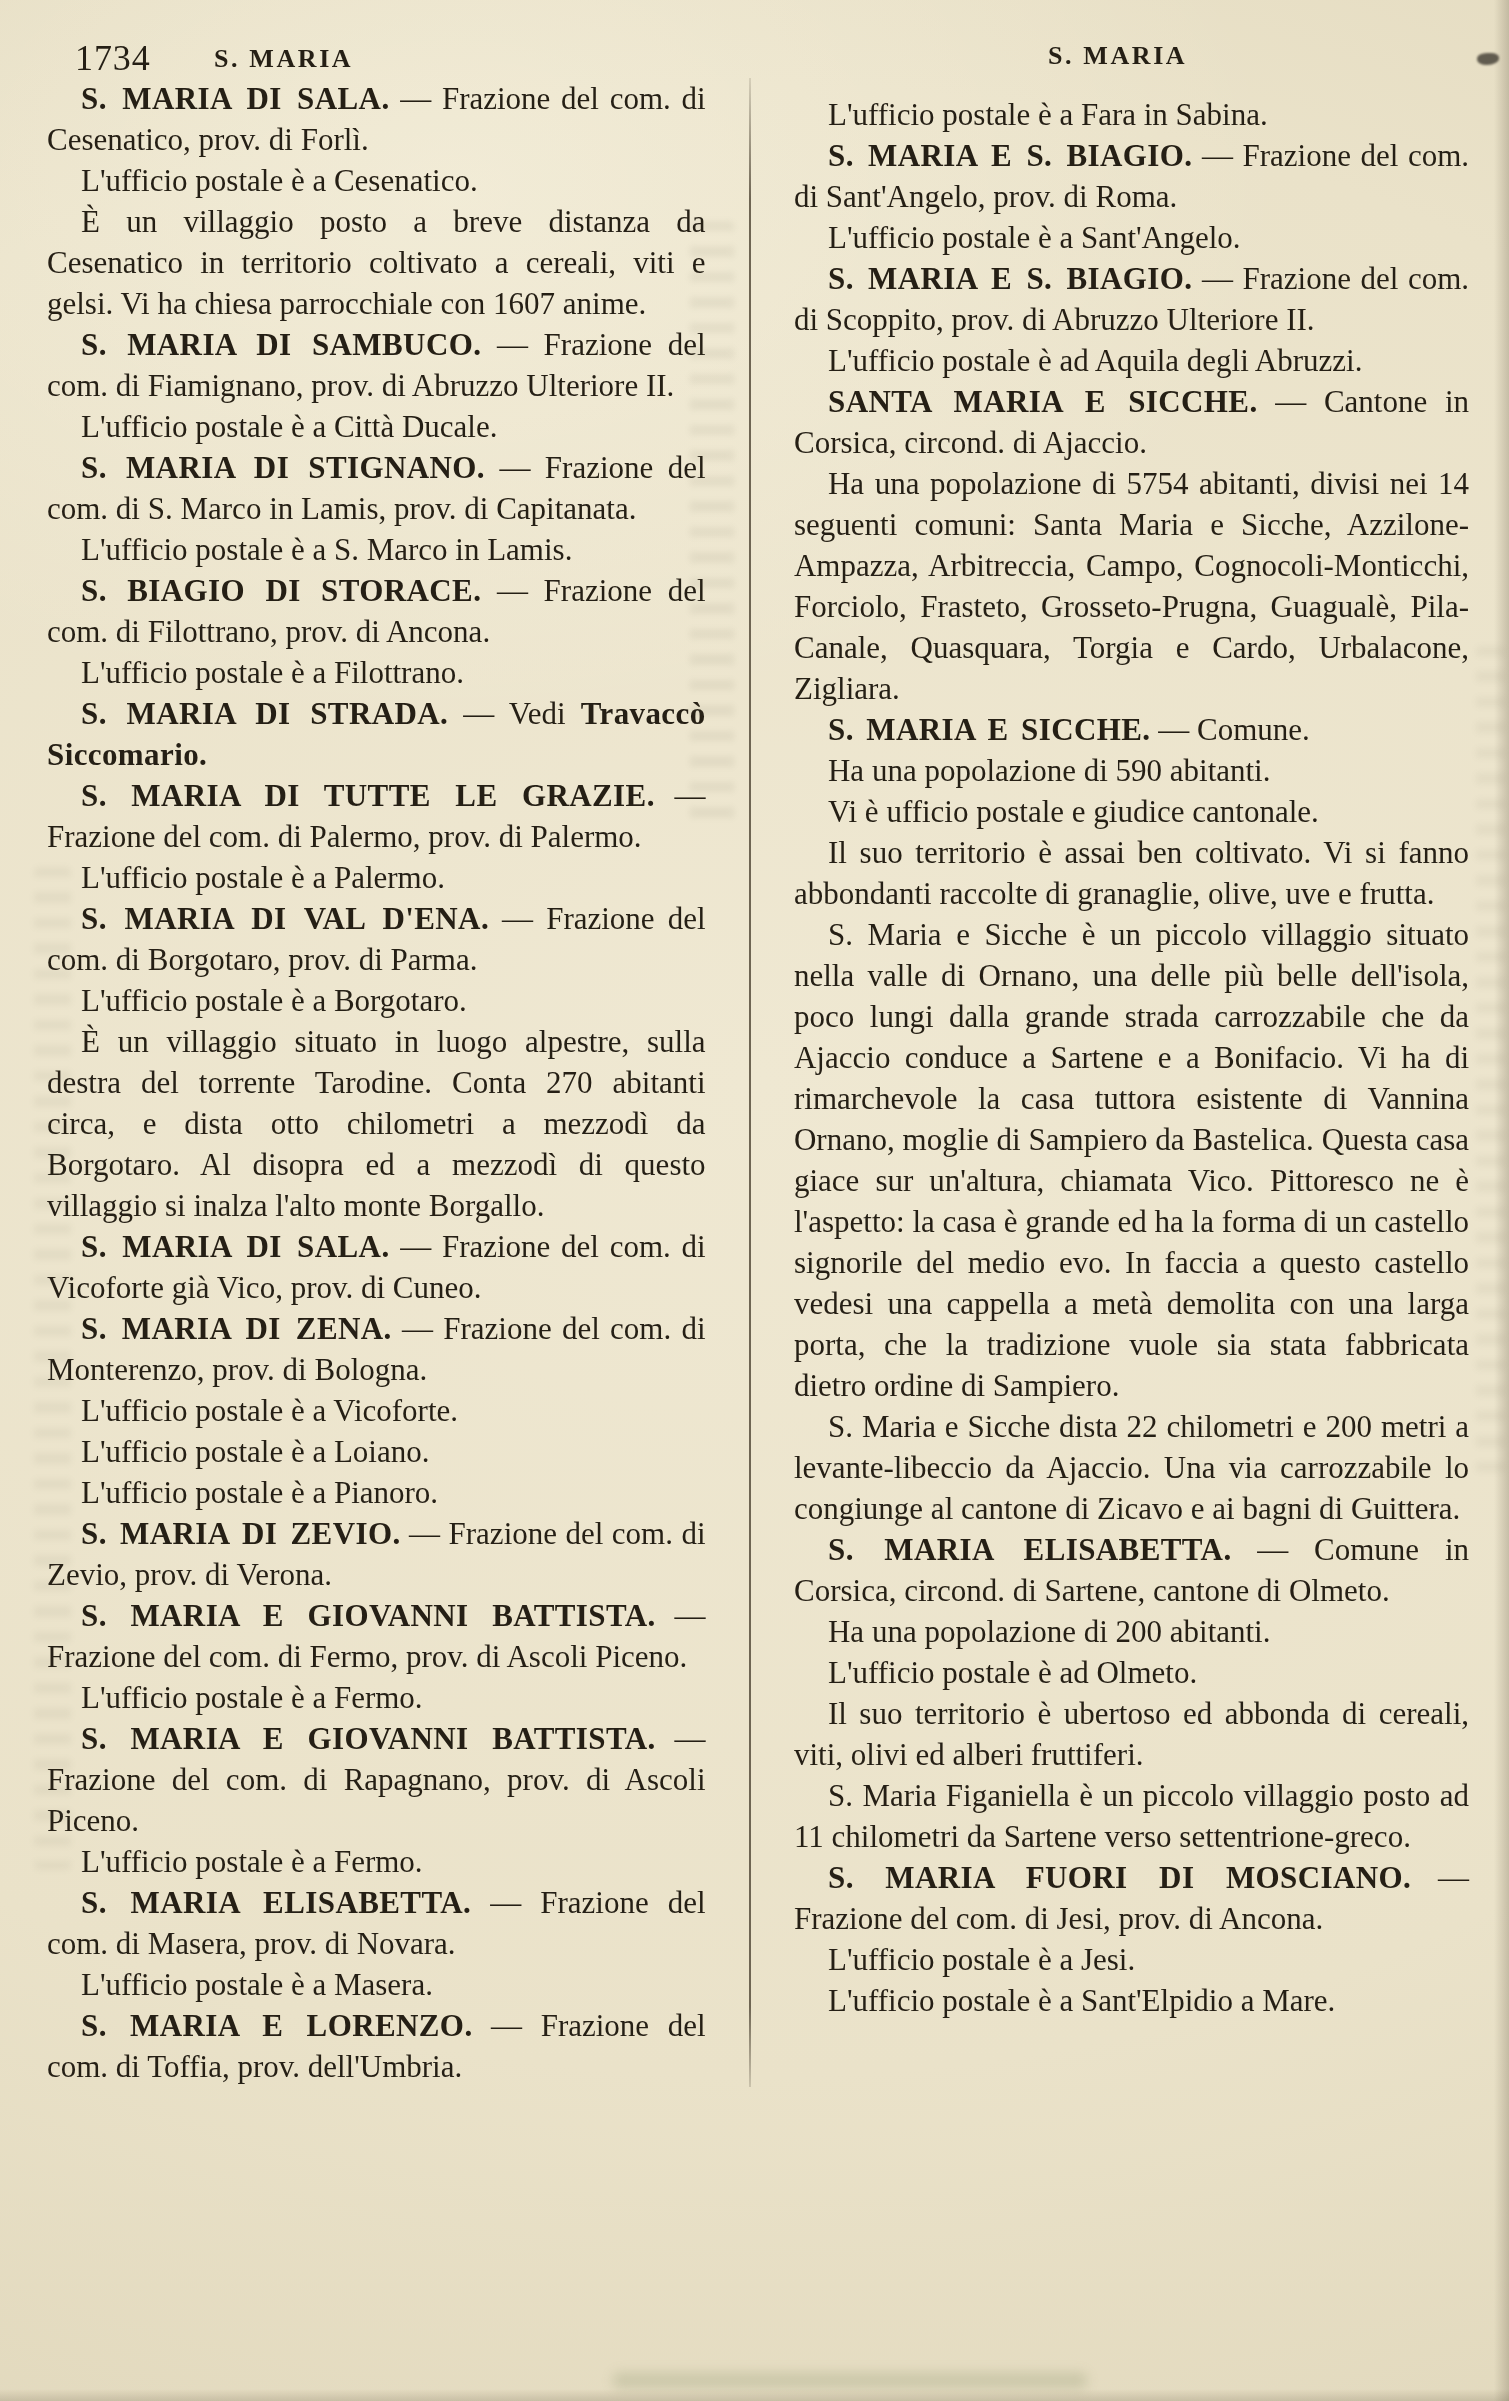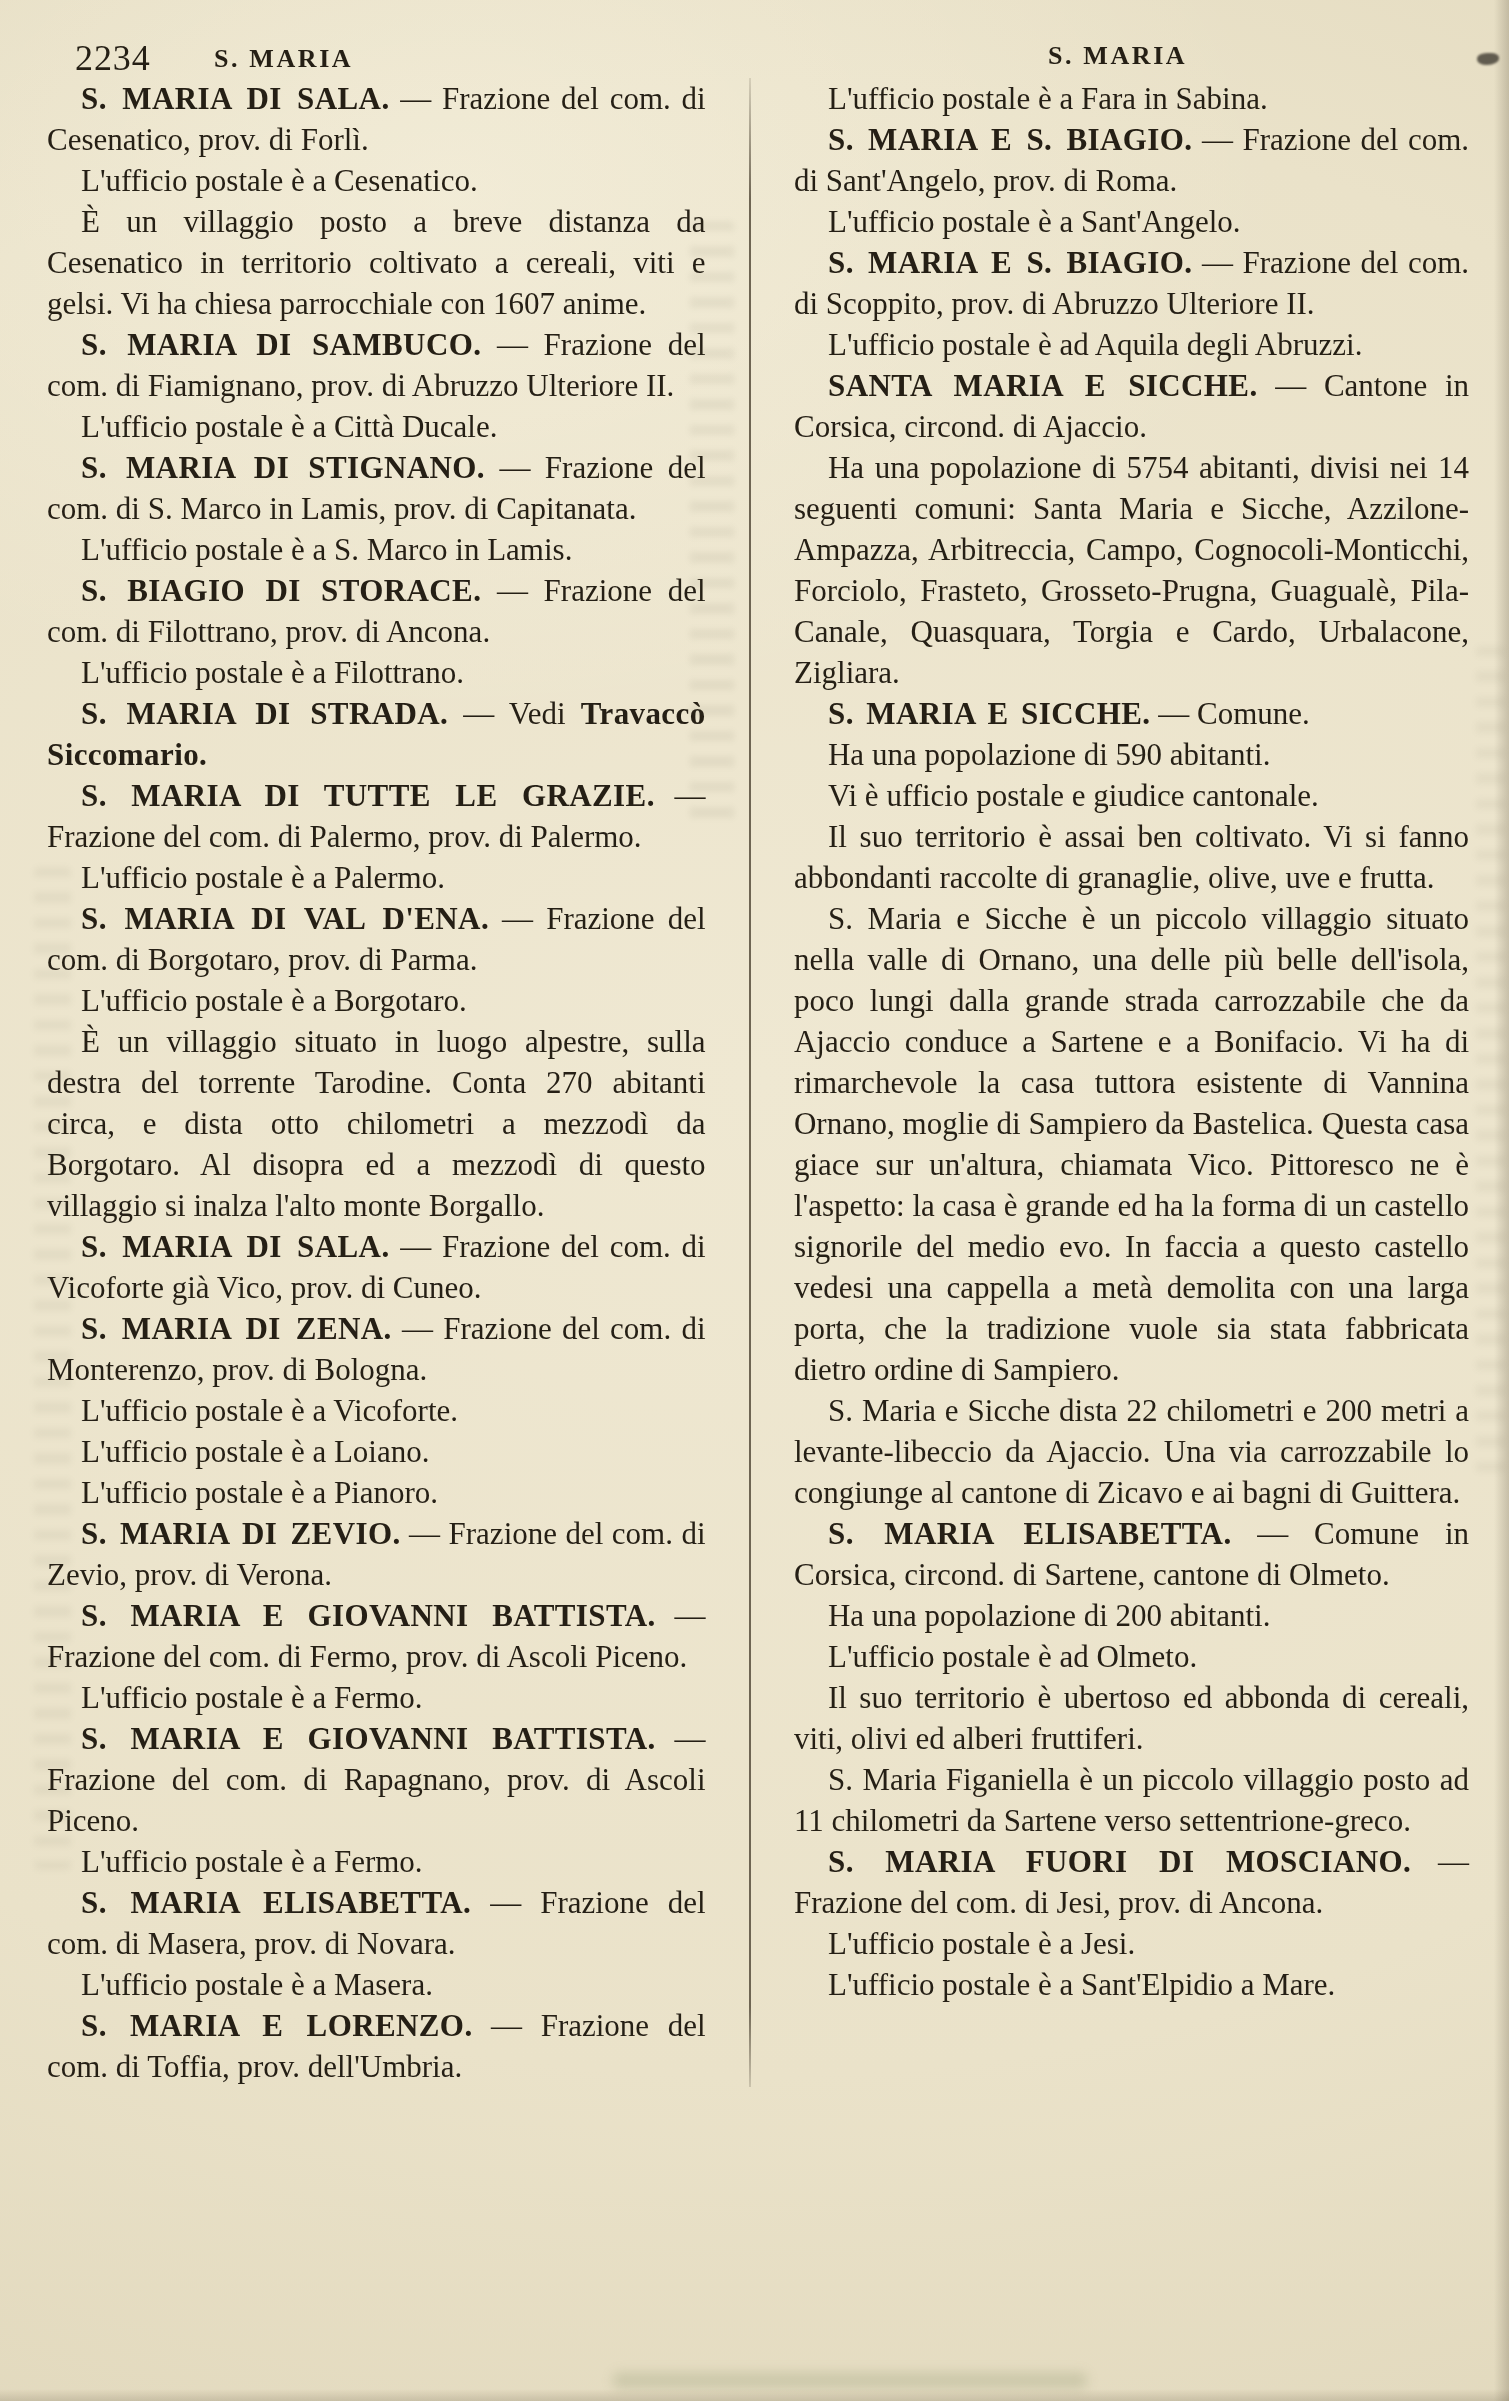--- a/index.html
+++ b/index.html
@@ -35,21 +35,21 @@
     display: flex; align-items: stretch; gap: 23px;
   }
   .column {
     font-size: 31px;
     line-height: 41px;
     text-align: justify;
     hyphens: auto;
     -webkit-hyphens: auto;
   }
   .column-left  { width: 680px; }
-  .column-right { width: 697px; }
+  .column-right { width: 697px; margin-top: 16px; }
   .column-divider {
     width: 1.7px;
     margin: 0 20.4px;
     background: linear-gradient(to bottom, rgba(80,72,58,0.15), #6e6553 6%, #6e6553 96%, rgba(80,72,58,0.2));
   }
   .para { margin: 0; text-indent: 34px; }
   .seg-head { font-weight: bold; letter-spacing: 0.4px; word-spacing: 0.14em; }
   .seg-body { }
   
   .artifact { position: absolute; pointer-events: none; }
@@ -78,21 +78,21 @@
   .edge-shadow-bottom {
     left: 0; bottom: 0; width: 100%; height: 12px;
     background: linear-gradient(to top, rgba(90,80,60,0.2), rgba(90,80,60,0));
   }
 </style>
 </head>
 <body>
 
 <div class="page">
 
-  <span class="page-number">2234</span>
+  <span class="page-number">1734</span>
   <span class="head-left">S. MARIA</span>
   <span class="head-right">S. MARIA</span>
 
   <div class="columns">
     <div class="column column-left">
         <p class="para"><span class="seg-head">S. MARIA DI SALA.</span><span class="seg-body"> — Frazione del com. di Cesenatico, prov. di Forlì.</span></p>
         <p class="para"><span class="seg-body">L'ufficio postale è a Cesenatico.</span></p>
         <p class="para"><span class="seg-body">È un villaggio posto a breve distanza da Cesenatico in territorio coltivato a cereali, viti e gelsi. Vi ha chiesa parrocchiale con 1607 anime.</span></p>
         <p class="para"><span class="seg-head">S. MARIA DI SAMBUCO.</span><span class="seg-body"> — Frazione del com. di Fiamignano, prov. di Abruzzo Ulteriore II.</span></p>
         <p class="para"><span class="seg-body">L'ufficio postale è a Città Ducale.</span></p>

